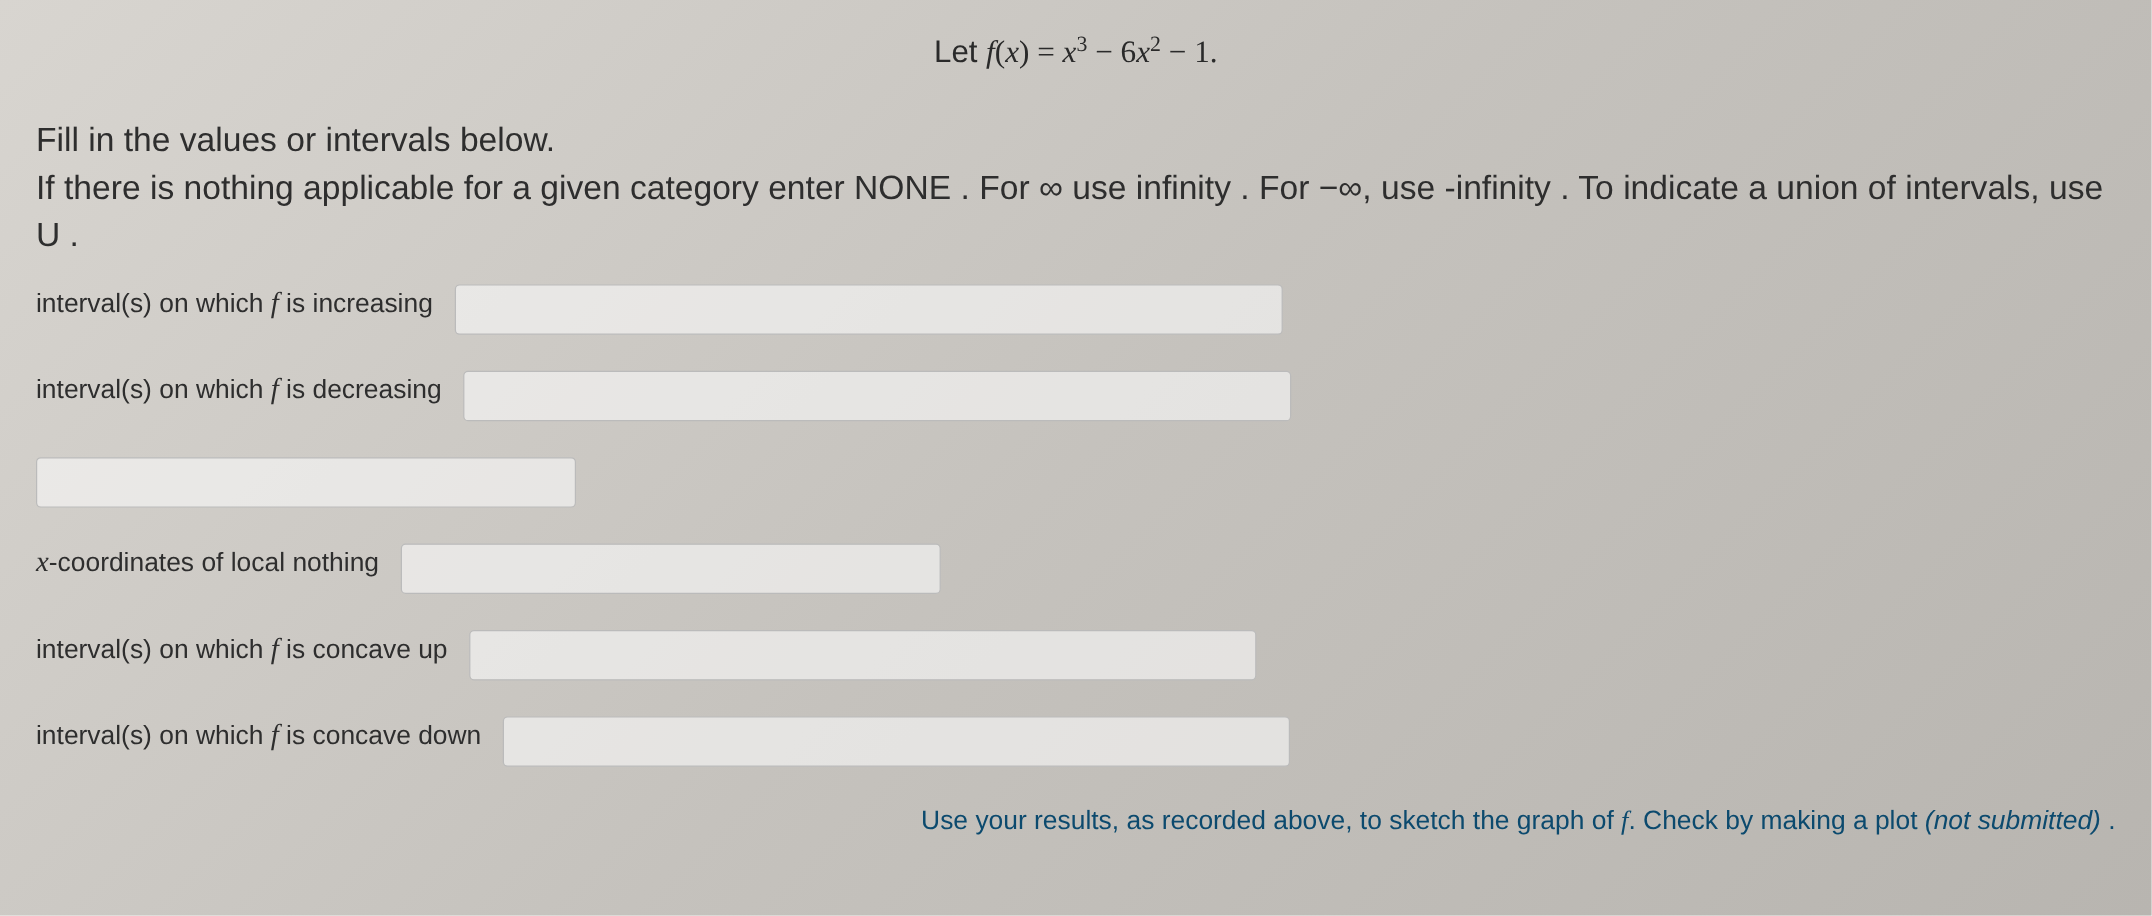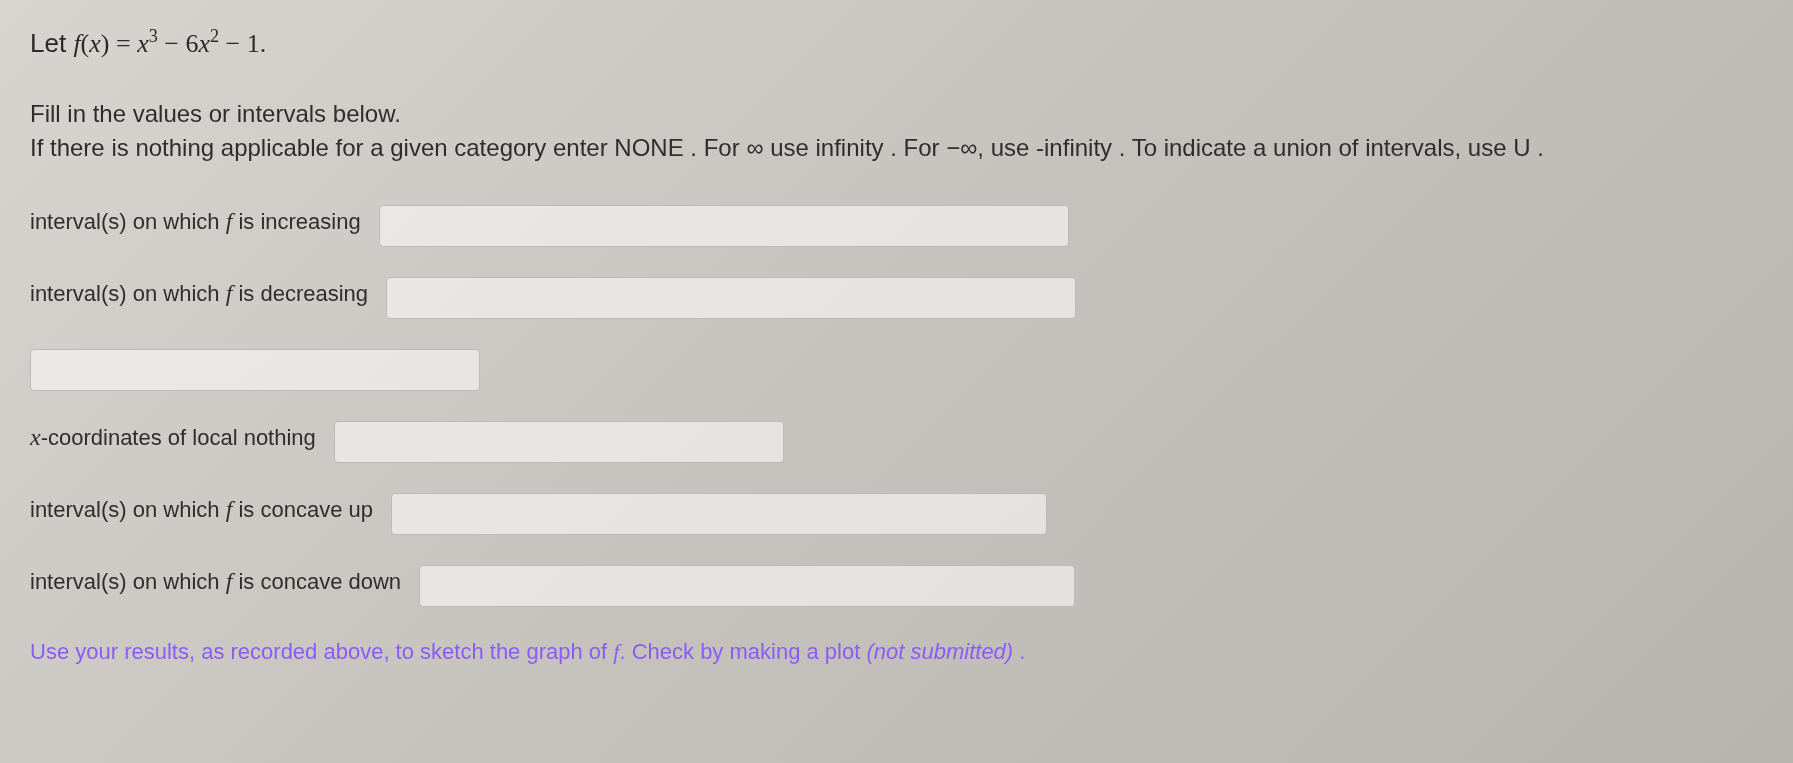--- a/index.html
+++ b/index.html
@@ -14,37 +14,38 @@
       min-height: 763px;
       width: 1793px;
       color: #3a3a3a;
       font-size: 22px;
       line-height: 1.4;
     }
     .problem-statement {
       font-size: 26px;
       margin-bottom: 35px;
       color: #2a2a2a;
+      text-align: center;
     }
     .math {
       font-family: 'Times New Roman', Times, serif;
       font-style: italic;
     }
     .math-upright {
       font-family: 'Times New Roman', Times, serif;
       font-style: normal;
     }
     sup {
       font-size: 0.7em;
       vertical-align: super;
       line-height: 0;
     }
     .instructions {
-      margin-bottom: 40px;
-      font-size: 24px;
+      margin-bottom: 22px;
+      font-size: 28px;
       color: #2e2e2e;
     }
     .instructions .italic {
     }
     .instructions .roman {
       font-style: normal;
     }
     .question-line {
       display: flex;
       align-items: flex-start;
@@ -73,21 +74,22 @@
     }
     .input-med {
       width: 450px;
     }
     .input-medwide {
       width: 656px;
     }
     .final-instruction {
       margin-top: 10px;
       font-size: 22px;
-      color: #8b5cf6;
+      color: #0c4a6e;
+      text-align: right;
     }
     .final-instruction .italic {
       font-style: italic;
     }
   </style>
 </head>
 <body>
 
 <div class="problem-statement">
   <span>Let </span><span class="math">f</span><span class="math-upright">(</span><span class="math">x</span><span class="math-upright">) = </span><span class="math">x</span><sup class="math-upright">3</sup><span class="math-upright"> − 6</span><span class="math">x</span><sup class="math-upright">2</sup><span class="math-upright"> − 1.</span>

